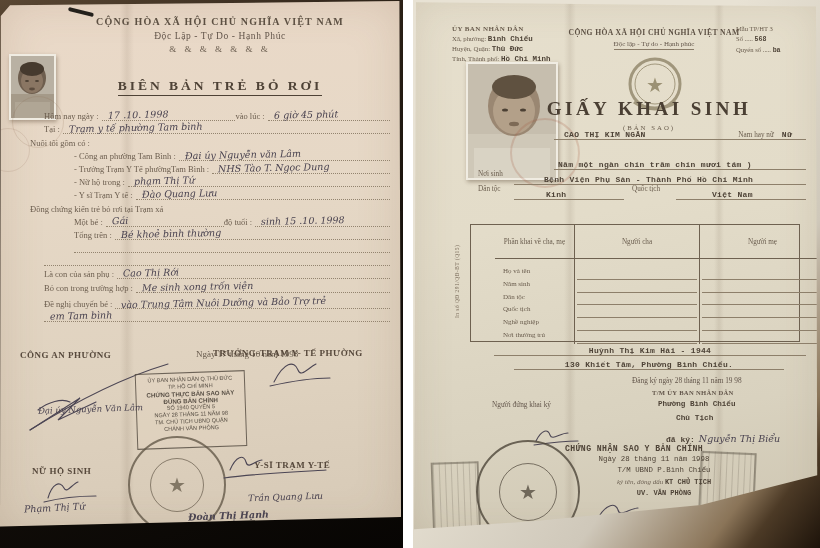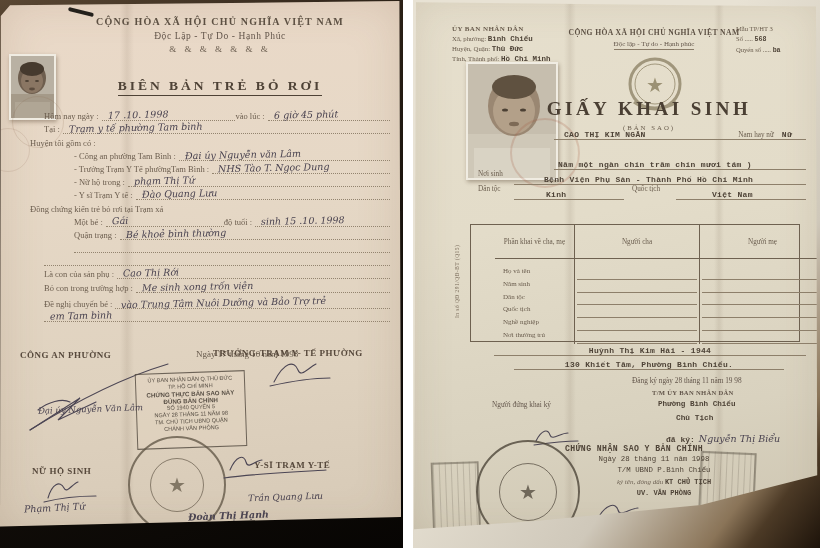--- a/index.html
+++ b/index.html
@@ -153,21 +153,21 @@
           <span class="lbl">Hôm nay ngày :</span>
           <span class="fill" style="flex:1.1"><span class="hw hw9">17 .10. 1998</span></span>
           <span class="lbl">vào lúc :</span>
           <span class="fill"><span class="hw hw9">6 giờ 45 phút</span></span>
         </div>
         <div class="fline">
           <span class="lbl">Tại :</span>
           <span class="fill"><span class="hw hw9">Trạm y tế phường Tam bình</span></span>
         </div>
         <div class="fline outd">
-          <span class="lbl">Huyện tôi gồm có :</span>
+          <span class="lbl">Nuôi tôi gồm có :</span>
         </div>
         <div class="fline ind">
           <span class="lbl">- Công an phường Tam Bình :</span>
           <span class="fill"><span class="hw hw9">Đại úy Nguyễn văn Lâm</span></span>
         </div>
         <div class="fline ind">
           <span class="lbl">- Trưởng Trạm Y Tế phườngTam Bình :</span>
           <span class="fill"><span class="hw hw9">NHS Tào T. Ngọc Dung</span></span>
         </div>
         <div class="fline ind">
@@ -181,21 +181,21 @@
         <div class="fline outd">
           <span class="lbl">Đồng chứng kiến trẻ bỏ rơi tại Trạm xá</span>
         </div>
         <div class="fline ind">
           <span class="lbl">Một bé :</span>
           <span class="fill"><span class="hw hw9">Gái</span></span>
           <span class="lbl">độ tuổi :</span>
           <span class="fill" style="flex:1.15"><span class="hw hw9">sinh 15 .10. 1998</span></span>
         </div>
         <div class="fline ind">
-          <span class="lbl">Quận trạng :</span>
+          <span class="lbl">Tổng trên :</span>
           <span class="fill"><span class="hw hw9">Bé khoẻ bình thường</span></span>
         </div>
         <div class="fline ind">
             <span class="fill"></span>
           </div>
         <div class="fline">
             <span class="fill"></span>
           </div>
         <div class="fline">
           <span class="lbl">Là con của sản phụ :</span>

